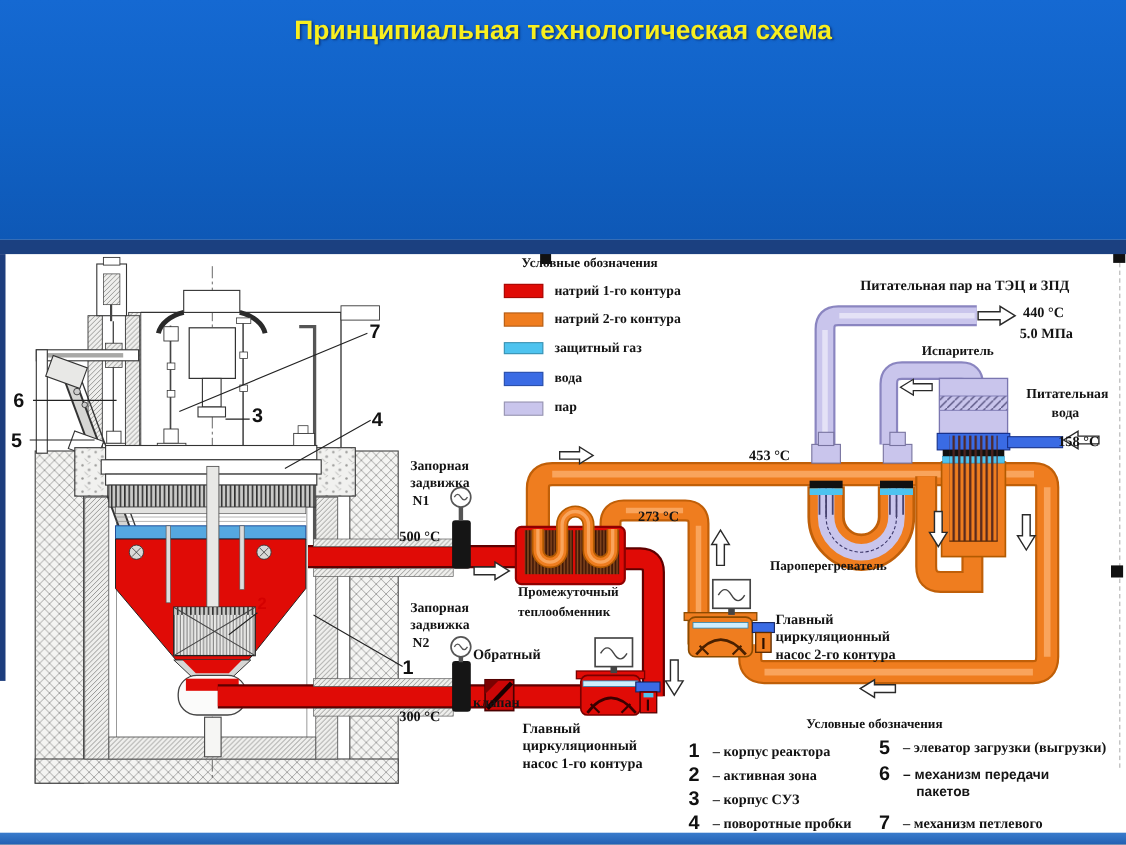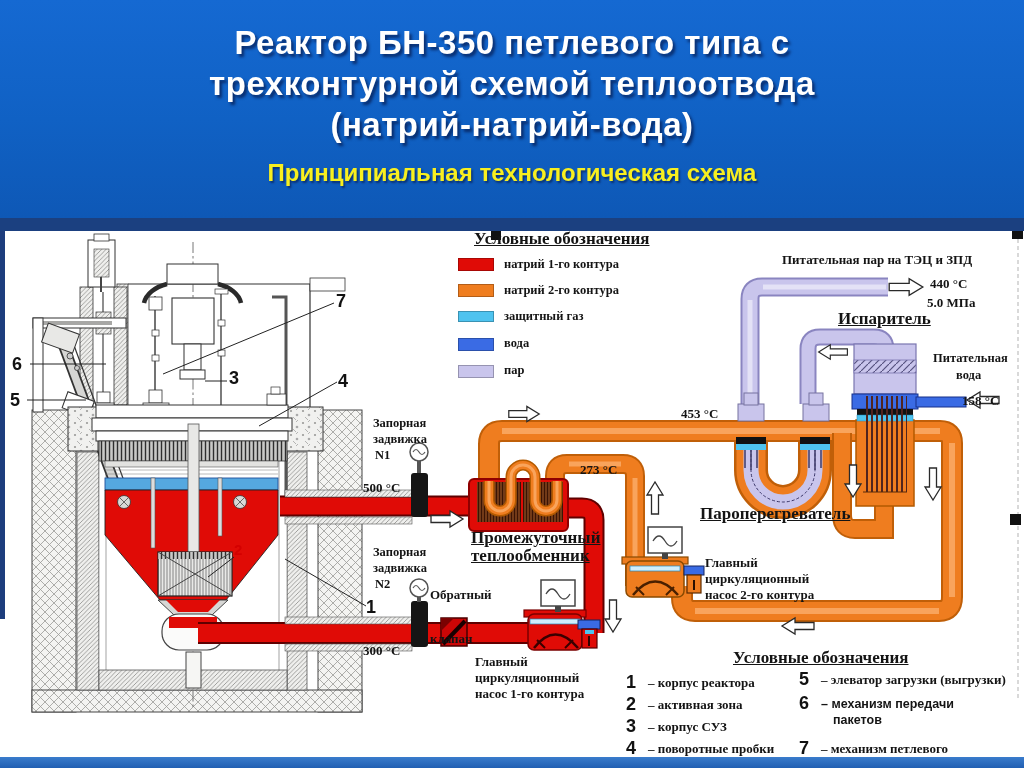--- a/index.html
+++ b/index.html
@@ -15,38 +15,33 @@
   #subtitle{margin-top:14px;color:#f8ef1f;font-family:Liberation Sans, sans-serif;
             font-weight:bold;font-size:24px;text-align:center;text-shadow:1.5px 1.5px 2px rgba(5,15,60,.55);}
   #navybar{position:absolute;left:0;top:218px;width:1024px;height:13px;background:#1b4080;z-index:5;}
   #leftsliver{position:absolute;left:0;top:231px;width:5px;height:388px;background:#1d3d7d;z-index:5;}
   #bottomstrip{position:absolute;left:0;top:757px;width:1024px;height:11px;
                background:linear-gradient(180deg,#3a7ccc,#215fb2);z-index:5;}
   svg#art{position:absolute;left:0;top:0;z-index:1;}
   
   .lbl{position:absolute;z-index:3;font-weight:bold;color:#141414;white-space:nowrap;
        font-size:13px;line-height:14px;}
-  .s12{font-size:12.5px;} .s14{font-size:17px;text-decoration:underline;}
+  .s12{font-size:12.5px;} .s14{font-size:12px;}
   .co{position:absolute;z-index:4;font-family:"Liberation Sans",sans-serif;font-weight:bold;
       font-size:18px;color:#111;}
   .co.red{color:#d40000;font-size:15px;}
   .sans{font-family:Liberation Sans, sans-serif;font-size:12.5px;}
   .swatch{position:absolute;z-index:3;width:34px;height:11px;border:1px solid rgba(0,0,0,.25);}
 </style>
 </head>
 <body>
 
 <div id="stage">
 
   <div id="header">
-    <div id="titlewrap">
-      <div class="titleline">Реактор БН-350 петлевого типа с</div>
-      <div class="titleline">трехконтурной схемой теплоотвода</div>
-      <div class="titleline">(натрий-натрий-вода)</div>
-    </div>
     <div id="subtitle">Принципиальная технологическая схема</div>
   </div>
   <div id="navybar"></div>
   <div id="leftsliver"></div>
   <div id="bottomstrip"></div>
 
   <svg id="art" width="1024" height="768" viewBox="0 0 1024 768">
     <defs>
       <pattern id="pBrick" width="9" height="9" patternUnits="userSpaceOnUse">
         <rect width="9" height="9" fill="#f4f4f2"></rect>

